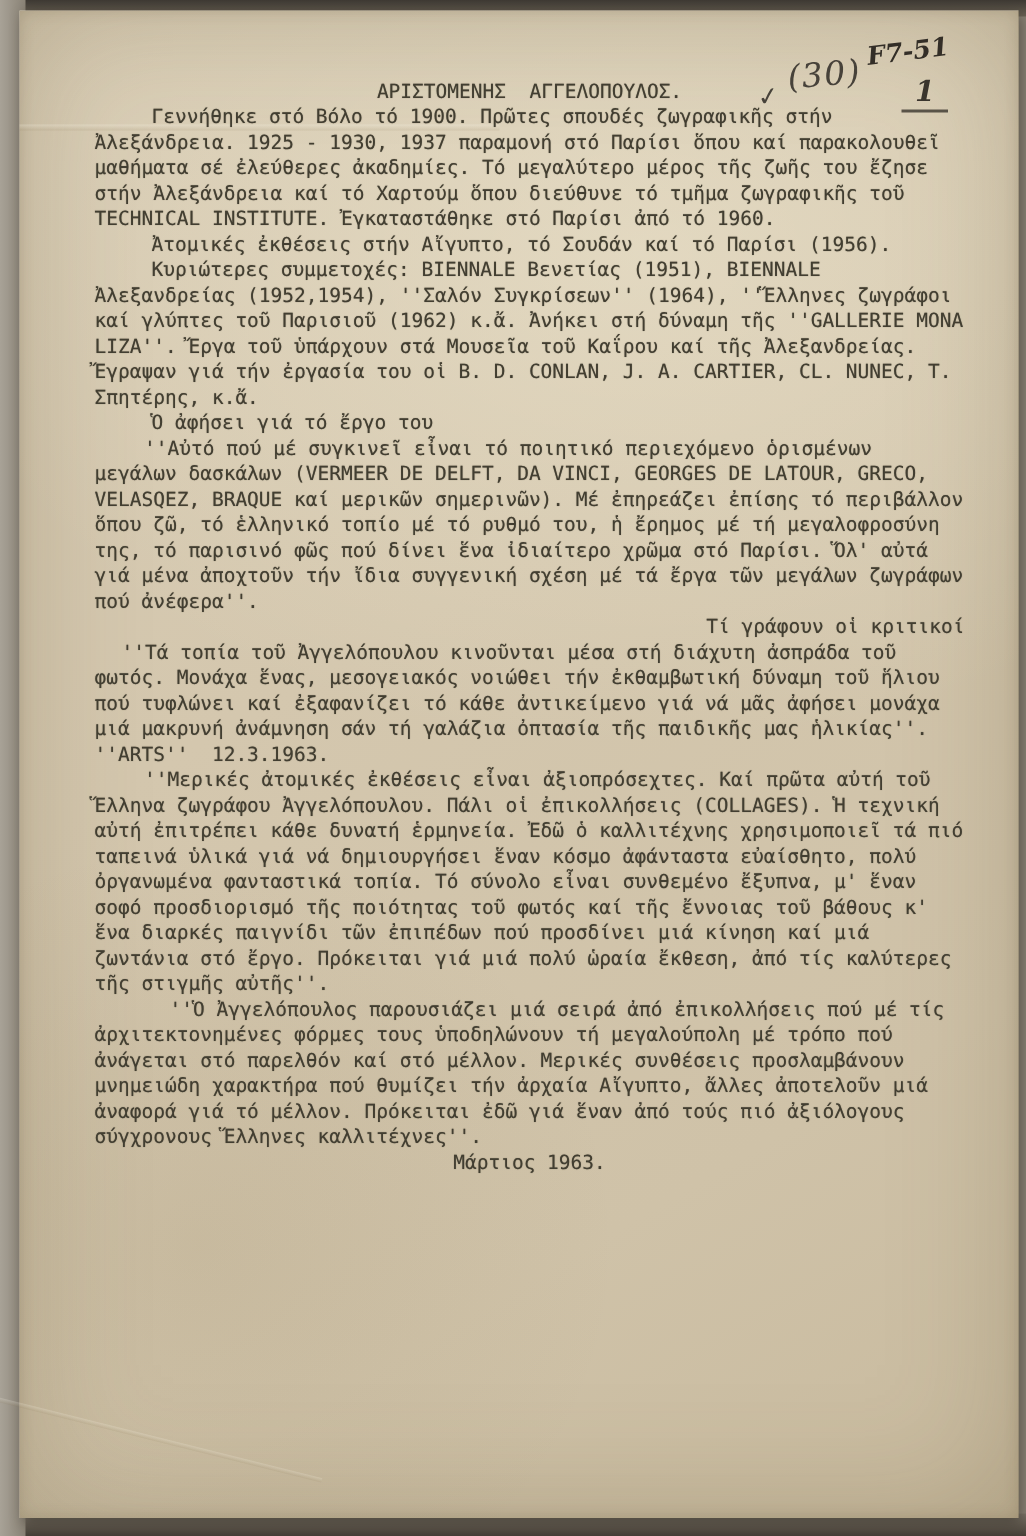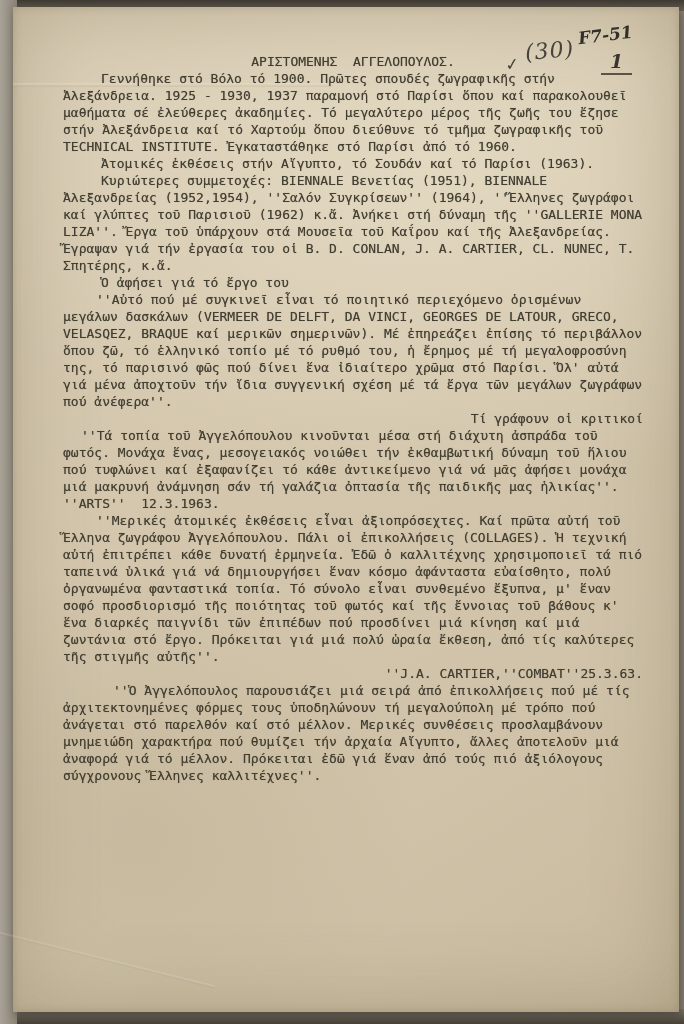--- a/index.html
+++ b/index.html
@@ -84,35 +84,35 @@
   <span class="annot checkmark">✓</span>
   <span class="annot circled">(30)</span>
   <span class="annot filecode">F7-51</span>
   <span class="annot pagenum">1</span>
 
   <div class="doc">
     <p class="title">ΑΡΙΣΤΟΜΕΝΗΣ  ΑΓΓΕΛΟΠΟΥΛΟΣ.</p>
 
     <p class="indent">Γεννήθηκε στό Βόλο τό 1900. Πρῶτες σπουδές ζωγραφικῆς στήν Ἀλεξάνδρεια. 1925 - 1930, 1937 παραμονή στό Παρίσι ὅπου καί παρακολουθεῖ μαθήματα σέ ἐλεύθερες ἀκαδημίες. Τό μεγαλύτερο μέρος τῆς ζωῆς του ἔζησε στήν Ἀλεξάνδρεια καί τό Χαρτούμ ὅπου διεύθυνε τό τμῆμα ζωγραφικῆς τοῦ TECHNICAL INSTITUTE. Ἐγκαταστάθηκε στό Παρίσι ἀπό τό 1960.</p>
 
-    <p class="indent">Ἀτομικές ἐκθέσεις στήν Αἴγυπτο, τό Σουδάν καί τό Παρίσι (1963).</p>
+    <p class="indent">Ἀτομικές ἐκθέσεις στήν Αἴγυπτο, τό Σουδάν καί τό Παρίσι (1956).</p>
 
     <p class="indent">Κυριώτερες συμμετοχές: BIENNALE Βενετίας (1951), BIENNALE Ἀλεξανδρείας (1952,1954), ''Σαλόν Συγκρίσεων'' (1964), ''Ἕλληνες ζωγράφοι καί γλύπτες τοῦ Παρισιοῦ (1962) κ.ἄ. Ἀνήκει στή δύναμη τῆς ''GALLERIE MONA LIZA''. Ἔργα τοῦ ὑπάρχουν στά Μουσεῖα τοῦ Καΐρου καί τῆς Ἀλεξανδρείας. Ἔγραψαν γιά τήν ἐργασία του οἱ B. D. CONLAN, J. A. CARTIER, CL. NUNEC, Τ. Σπητέρης, κ.ἄ.</p>
 
     <p class="indent mt2">Ὁ ἀφήσει γιά τό ἔργο του</p>
 
     <p class="quote-self">''Αὐτό πού μέ συγκινεῖ εἶναι τό ποιητικό περιεχόμενο ὁρισμένων μεγάλων δασκάλων (VERMEER DE DELFT, DA VINCI, GEORGES DE LATOUR, GRECO, VELASQEZ, BRAQUE καί μερικῶν σημερινῶν). Μέ ἐπηρεάζει ἐπίσης τό περιβάλλον ὅπου ζῶ, τό ἑλληνικό τοπίο μέ τό ρυθμό του, ἡ ἔρημος μέ τή μεγαλοφροσύνη της, τό παρισινό φῶς πού δίνει ἕνα ἰδιαίτερο χρῶμα στό Παρίσι. Ὅλ' αὐτά γιά μένα ἀποχτοῦν τήν ἴδια συγγενική σχέση μέ τά ἔργα τῶν μεγάλων ζωγράφων πού ἀνέφερα''.</p>
 
     <p class="heading-critics">Τί γράφουν οἱ κριτικοί</p>
 
     <p class="quote-a">''Τά τοπία τοῦ Ἀγγελόπουλου κινοῦνται μέσα στή διάχυτη ἀσπράδα τοῦ φωτός. Μονάχα ἕνας, μεσογειακός νοιώθει τήν ἐκθαμβωτική δύναμη τοῦ ἥλιου πού τυφλώνει καί ἐξαφανίζει τό κάθε ἀντικείμενο γιά νά μᾶς ἀφήσει μονάχα μιά μακρυνή ἀνάμνηση σάν τή γαλάζια ὀπτασία τῆς παιδικῆς μας ἡλικίας''.</p>
 
     <p class="src-arts">''ARTS''  12.3.1963.</p>
 
     <p class="quote-b">''Μερικές ἀτομικές ἐκθέσεις εἶναι ἀξιοπρόσεχτες. Καί πρῶτα αὐτή τοῦ Ἕλληνα ζωγράφου Ἀγγελόπουλου. Πάλι οἱ ἐπικολλήσεις (COLLAGES). Ἡ τεχνική αὐτή ἐπιτρέπει κάθε δυνατή ἑρμηνεία. Ἐδῶ ὁ καλλιτέχνης χρησιμοποιεῖ τά πιό ταπεινά ὑλικά γιά νά δημιουργήσει ἕναν κόσμο ἀφάνταστα εὐαίσθητο, πολύ ὀργανωμένα φανταστικά τοπία. Τό σύνολο εἶναι συνθεμένο ἔξυπνα, μ' ἕναν σοφό προσδιορισμό τῆς ποιότητας τοῦ φωτός καί τῆς ἔννοιας τοῦ βάθους κ' ἕνα διαρκές παιγνίδι τῶν ἐπιπέδων πού προσδίνει μιά κίνηση καί μιά ζωντάνια στό ἔργο. Πρόκειται γιά μιά πολύ ὡραία ἔκθεση, ἀπό τίς καλύτερες τῆς στιγμῆς αὐτῆς''.</p>
 
-    <p class="src-cartier">''J.A. CARTIER,''COMBAT''25.3.63.</p>
 
     <p class="quote-c">''Ὁ Ἀγγελόπουλος παρουσιάζει μιά σειρά ἀπό ἐπικολλήσεις πού μέ τίς ἀρχιτεκτονημένες φόρμες τους ὑποδηλώνουν τή μεγαλούπολη μέ τρόπο πού ἀνάγεται στό παρελθόν καί στό μέλλον. Μερικές συνθέσεις προσλαμβάνουν μνημειώδη χαρακτήρα πού θυμίζει τήν ἀρχαία Αἴγυπτο, ἄλλες ἀποτελοῦν μιά ἀναφορά γιά τό μέλλον. Πρόκειται ἐδῶ γιά ἕναν ἀπό τούς πιό ἀξιόλογους σύγχρονους Ἕλληνες καλλιτέχνες''.</p>
 
 
+    <p class="src-date">Μάρτιος 1963.</p>
   </div>
 </div>
 
 </body></html>

